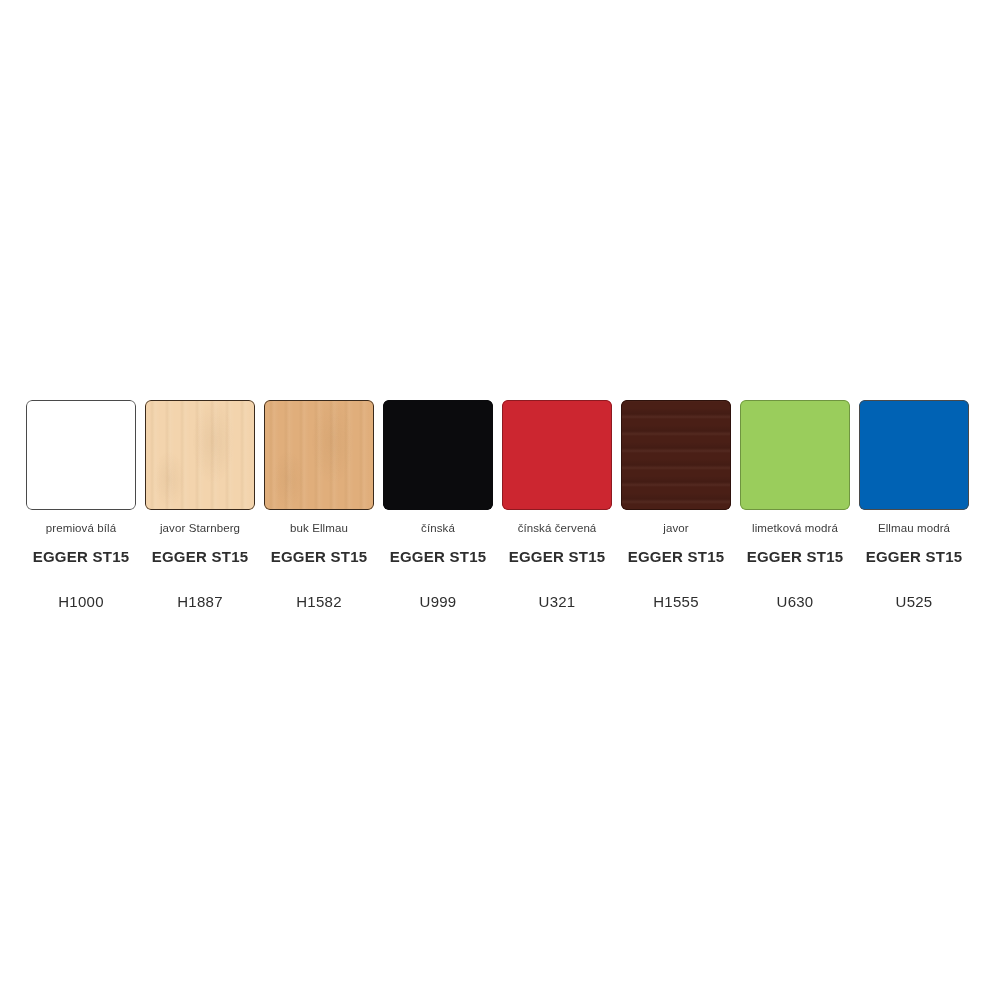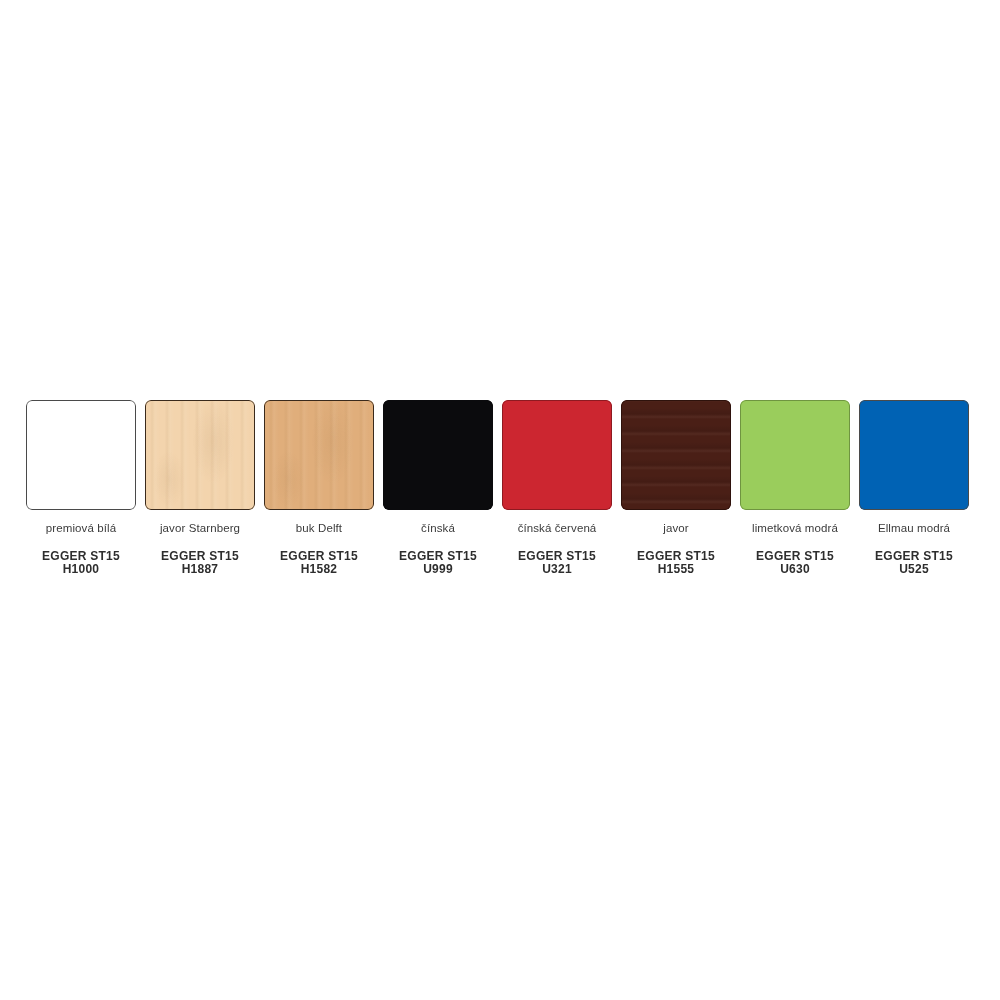--- a/index.html
+++ b/index.html
@@ -108,34 +108,35 @@
     font-size: 11.5px;
     color: #3b3b3b;
     text-align: center;
     line-height: 14px;
     letter-spacing: 0.1px;
     white-space: nowrap;
   }
 
   .swatch-code {
     margin-top: 15px;
-    font-size: 12px;
+    font-size: 15px;
     color: #2e2e2e;
     text-align: center;
     line-height: 13px;
     letter-spacing: 0.25px;
     white-space: nowrap;
   }
   .code-brand {
     display: block;
     font-weight: bold;
   }
   .code-id {
     display: block;
-    font-weight: bold;
+    font-weight: normal;
+    margin-top: 32px;
   }
 </style>
 </head>
 <body>
 
 <div id="palette-board">
   <div id="swatch-row">
       <div class="swatch-cell">
         <div class="swatch-chip">
           <div class="chip-surface" style="background: rgb(255, 255, 255);"></div>
@@ -156,21 +157,21 @@
         <div class="swatch-code">
           <span class="code-brand">EGGER ST15</span>
           <span class="code-id">H1887</span>
         </div>
       </div>
       <div class="swatch-cell">
         <div class="swatch-chip">
           <div class="chip-surface grain-vertical" style="background: rgb(224, 174, 123);"></div>
           <div class="chip-border dark-edge" style="border-color: rgb(58, 42, 28);"></div>
         </div>
-        <div class="swatch-name">buk Delft</div>
+        <div class="swatch-name">buk Ellmau</div>
         <div class="swatch-code">
           <span class="code-brand">EGGER ST15</span>
           <span class="code-id">H1582</span>
         </div>
       </div>
       <div class="swatch-cell">
         <div class="swatch-chip">
           <div class="chip-surface" style="background: rgb(11, 11, 13);"></div>
           <div class="chip-border" style="border-color: rgb(11, 11, 13);"></div>
         </div>

